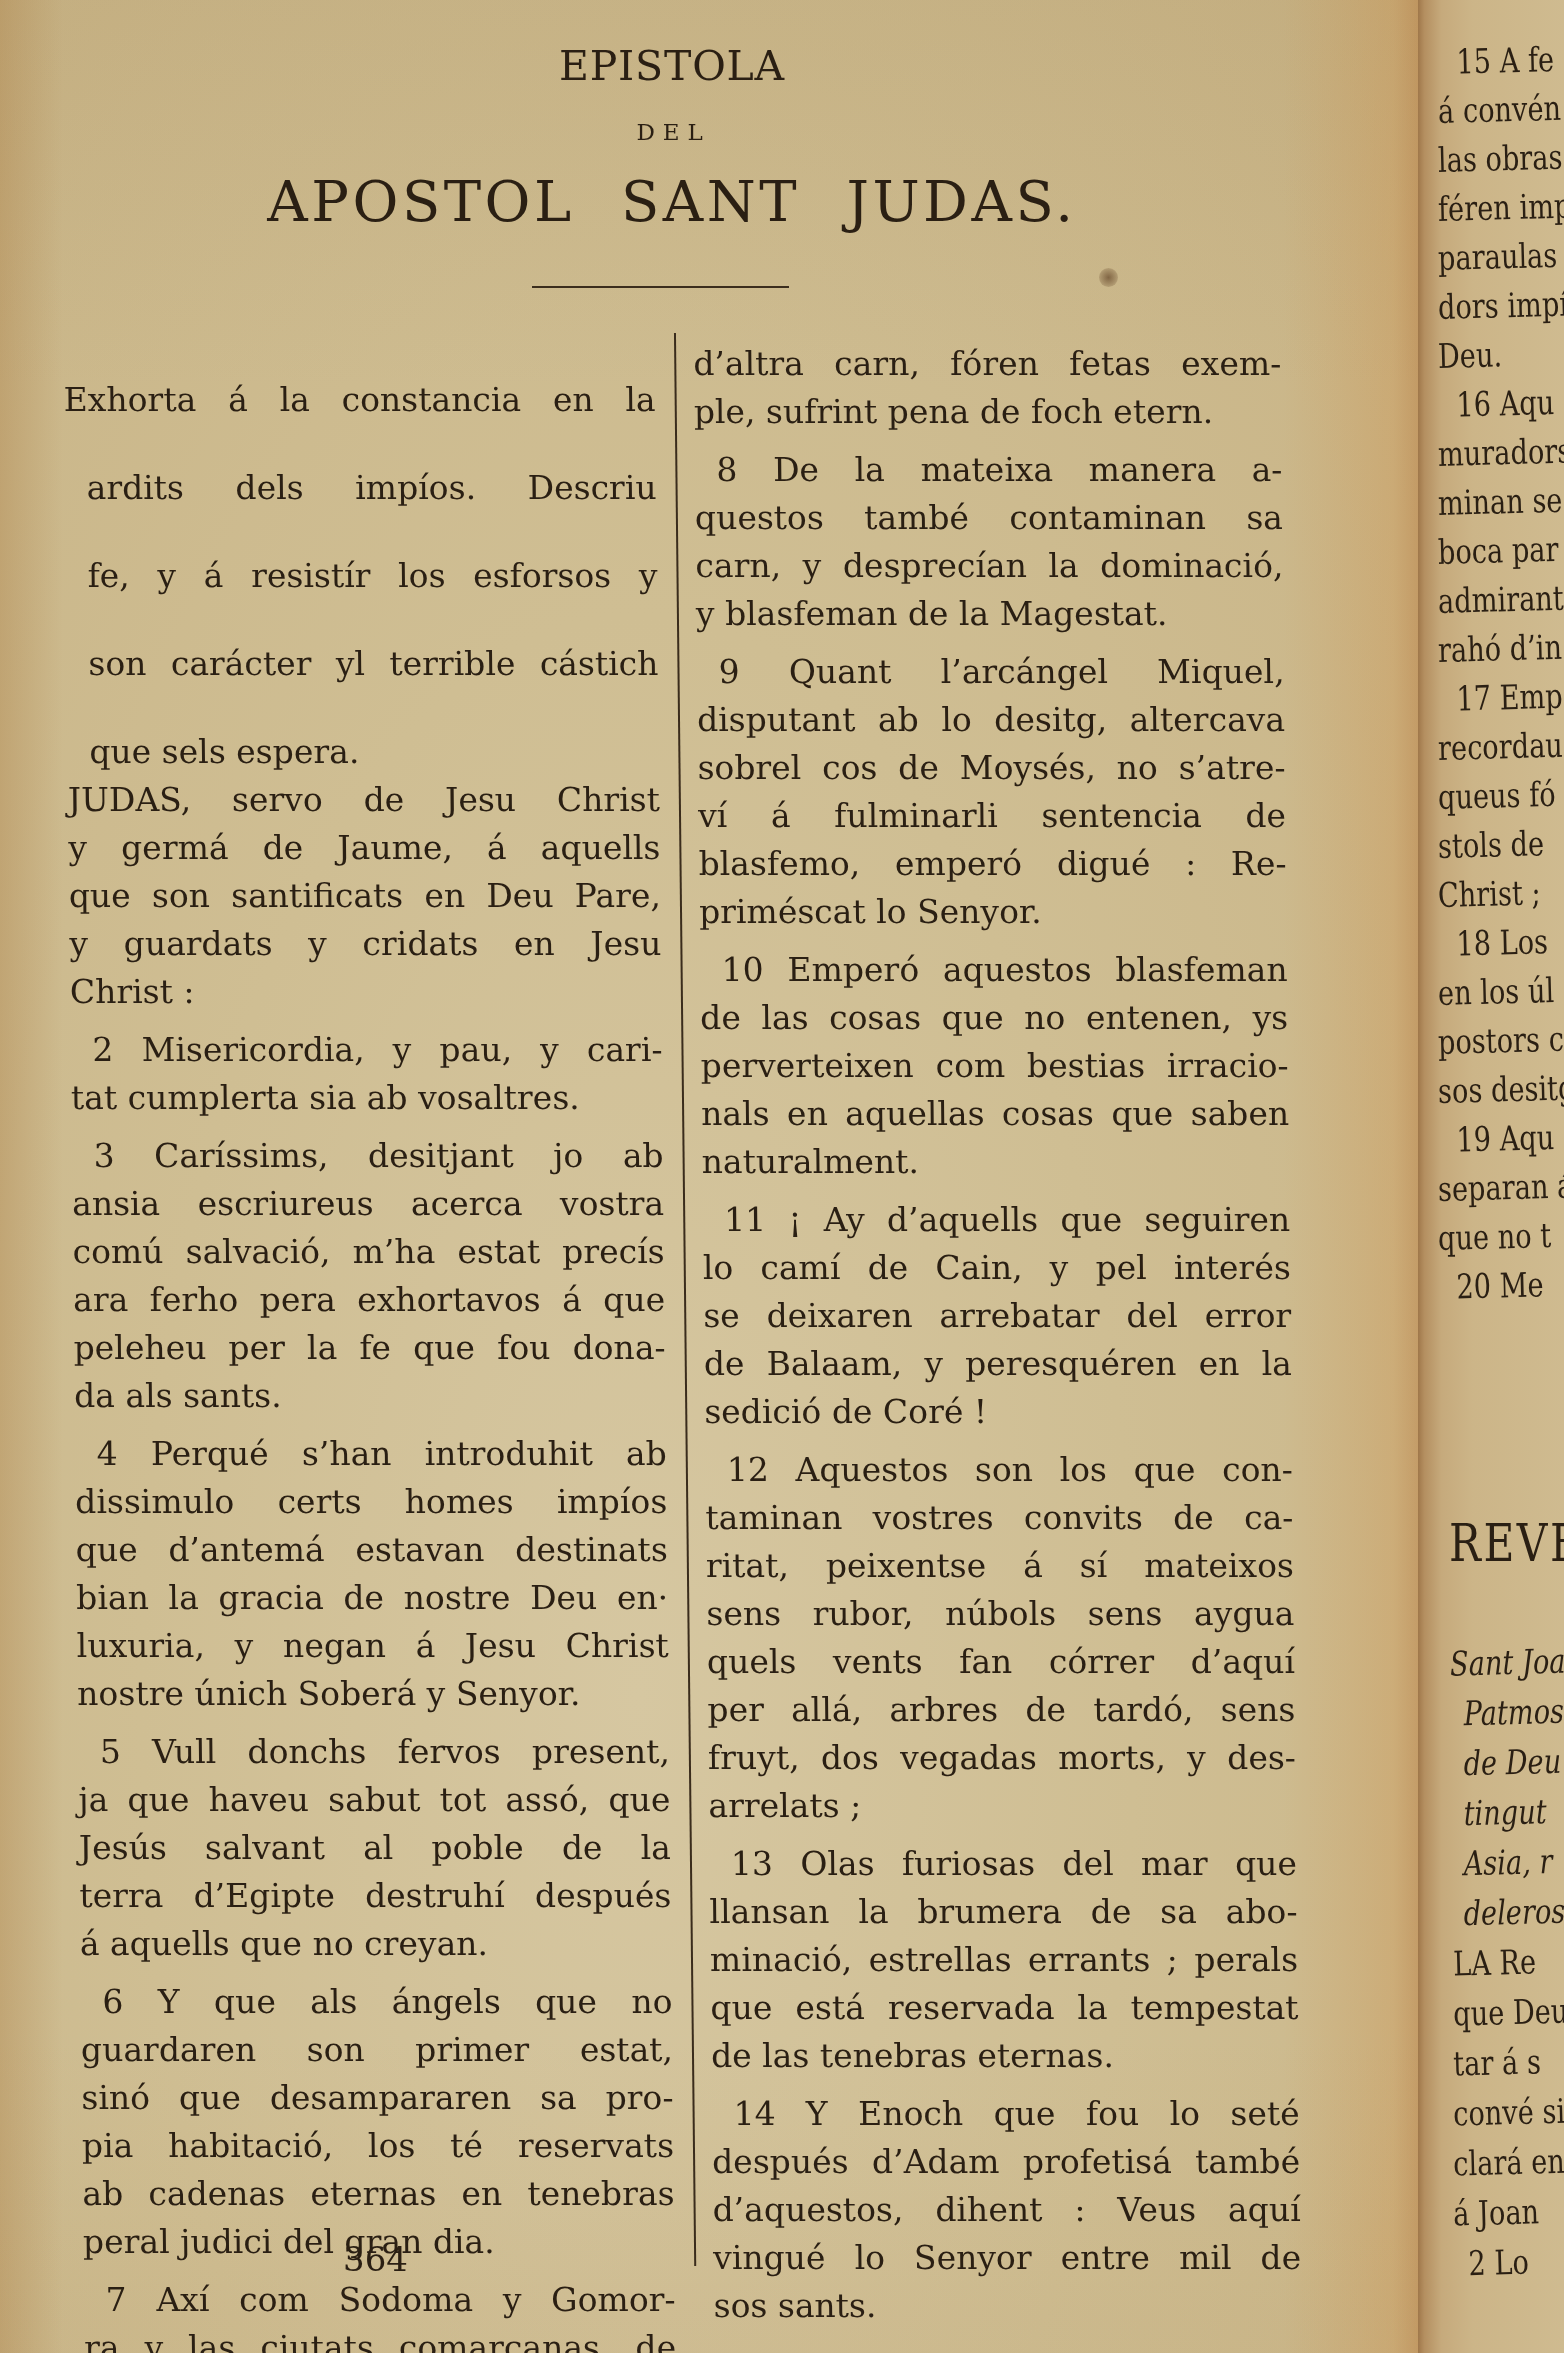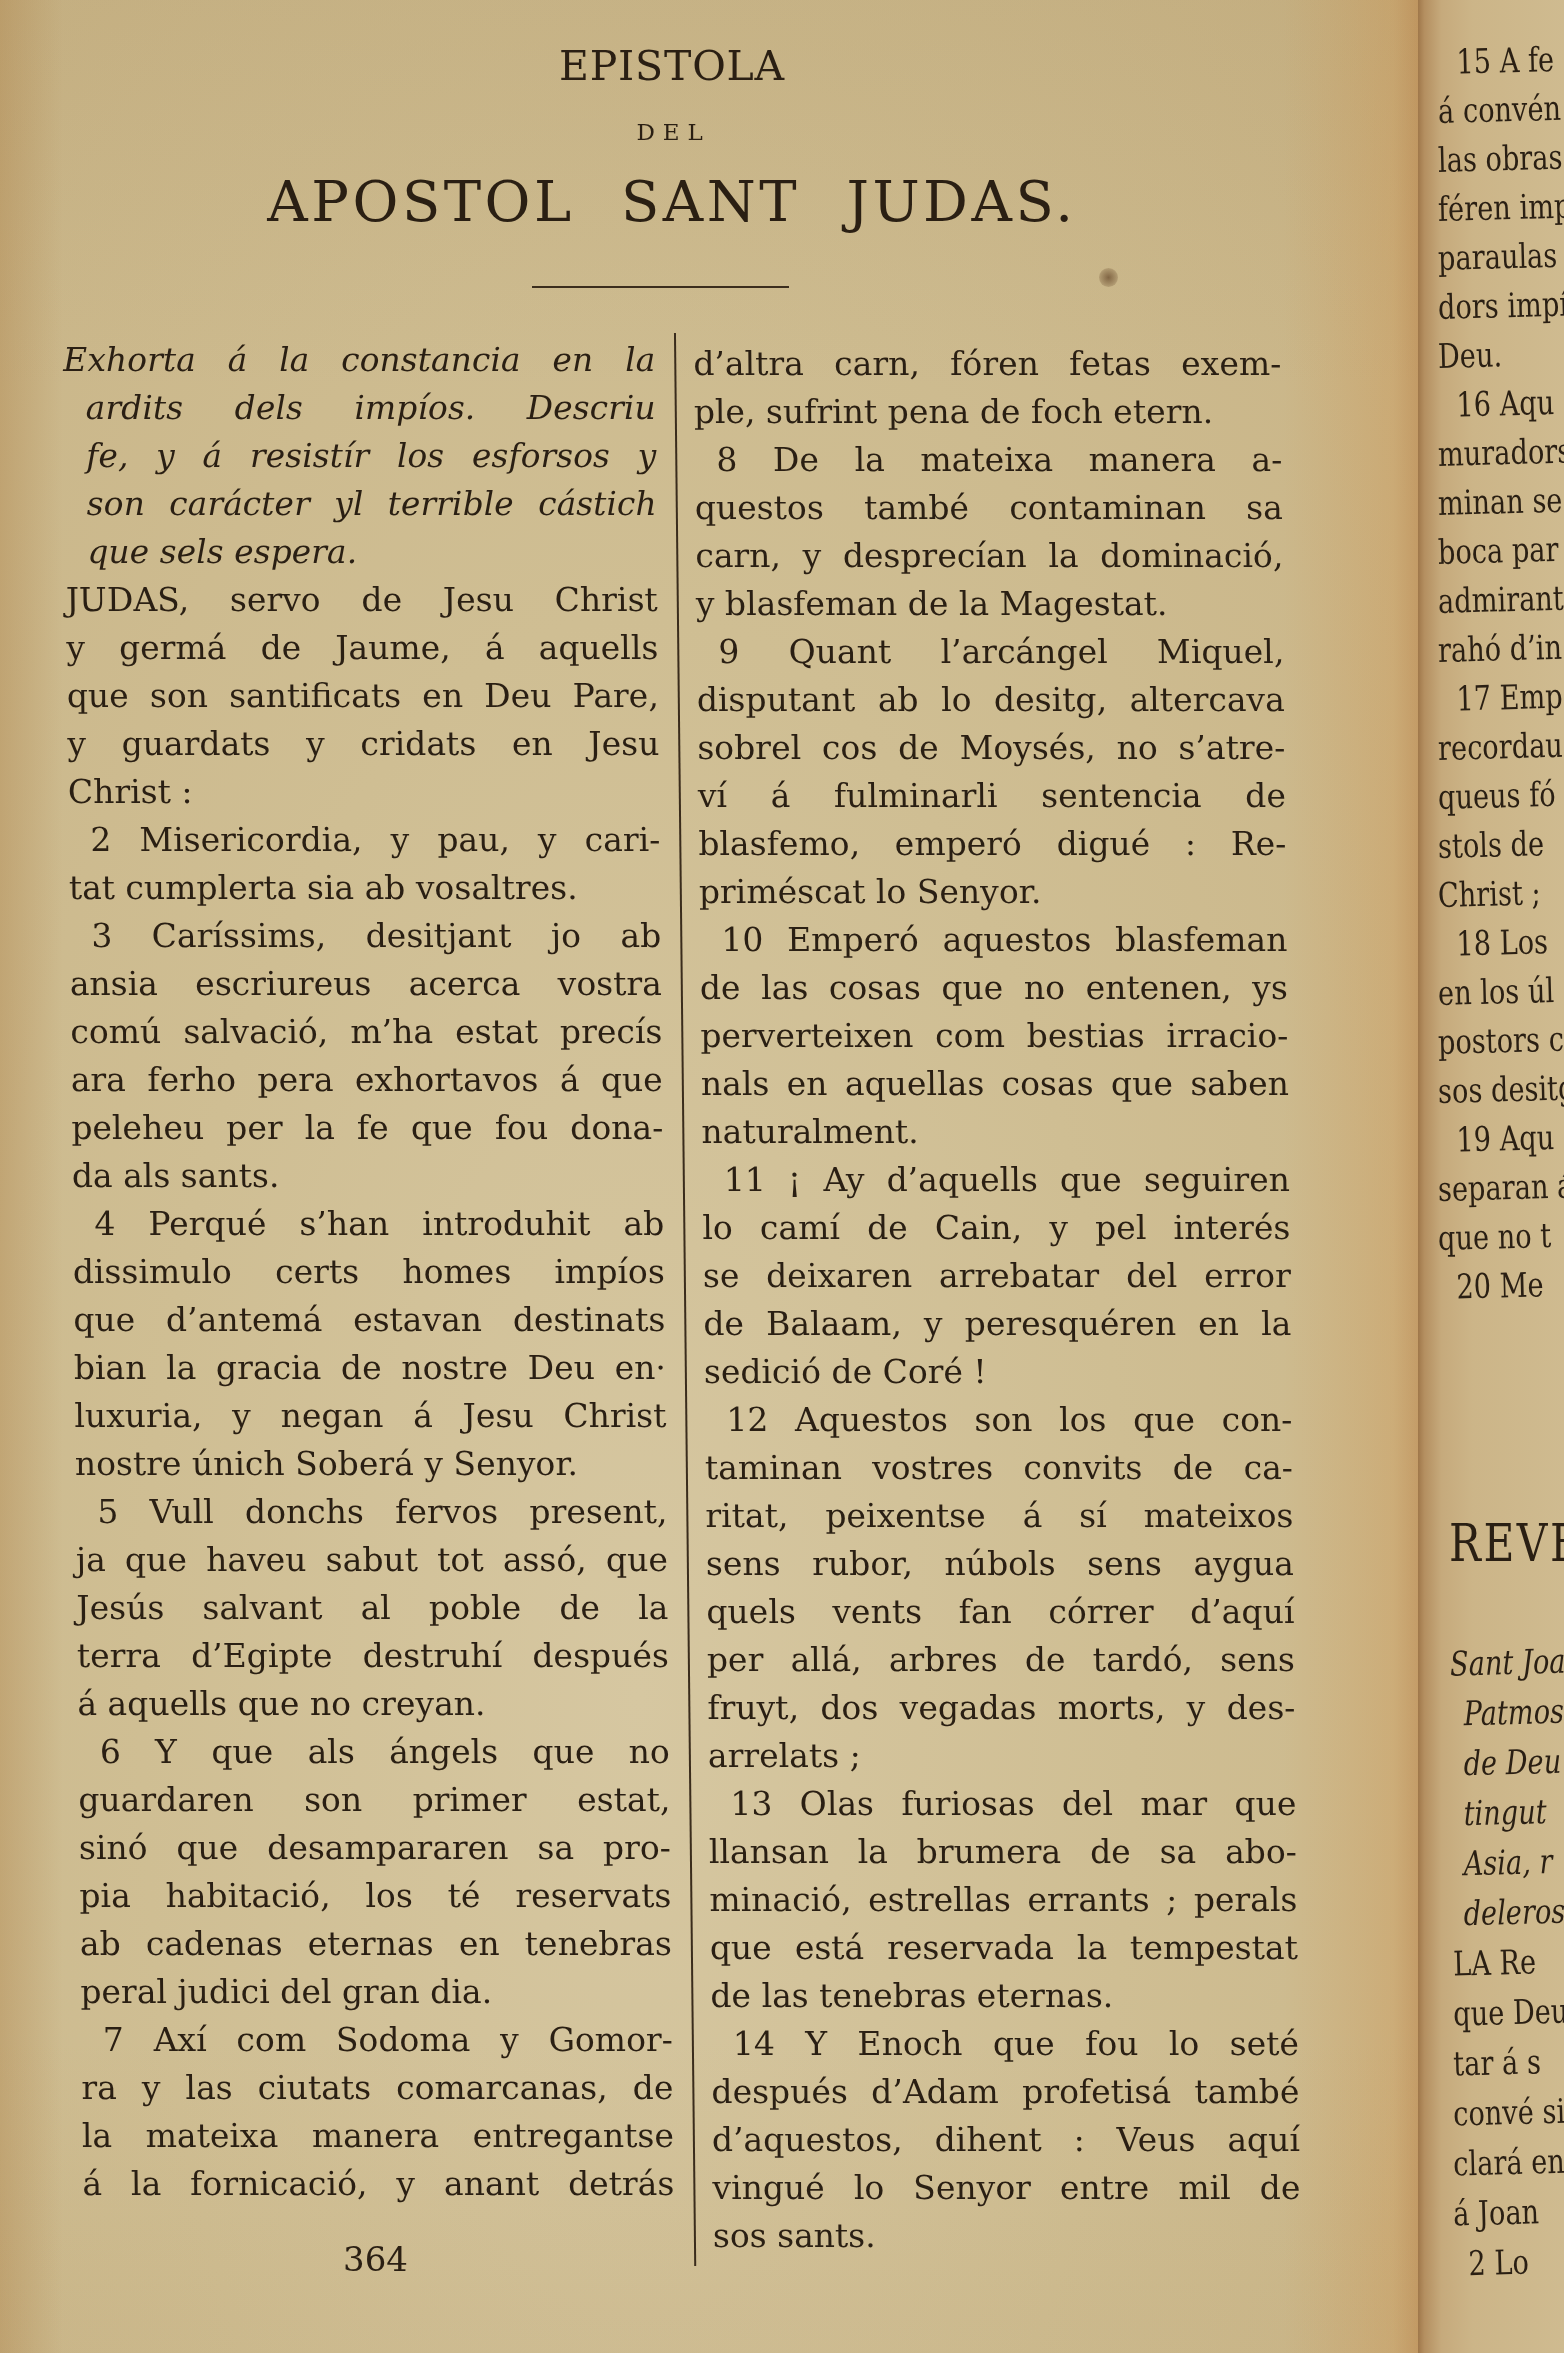--- a/index.html
+++ b/index.html
@@ -38,22 +38,22 @@
   #col-left { left:63px; top:336px; width:592px; }
   #col-right { left:693px; top:340px; width:588px; }
   .col-divider { position:absolute; left:674px; top:333px; width:2px; height:1933px; background:#3a2c1c; }
 
   .col .line {
     font-size:33px; line-height:48px; height:48px; overflow:visible;
     text-align:justify; text-align-last:justify; box-sizing:border-box;
   }
   .col .line.last { text-align-last:left; }
   .col .para.continued .line.last { text-align-last:justify; }
-  .col .para.verse .line.first { padding-left:22px; }
-  .col .para.summary .line { font-style:italic; padding-left:22px; }
+  .col .para.verse .line.first { padding-left:22px;margin-top:10px; }
+  .col .para.summary .line { padding-left:22px;margin-top:40px; }
   .col .para.summary .line.first { padding-left:0; }
 
   .page-number {
     position:absolute; left:313px; width:125px; top:2242px; text-align:center;
     font-size:34px; line-height:1;
   }
 
   
   .fp-block { position:absolute; left:19.6px; }
   #fp-block1 { top:38px; }

